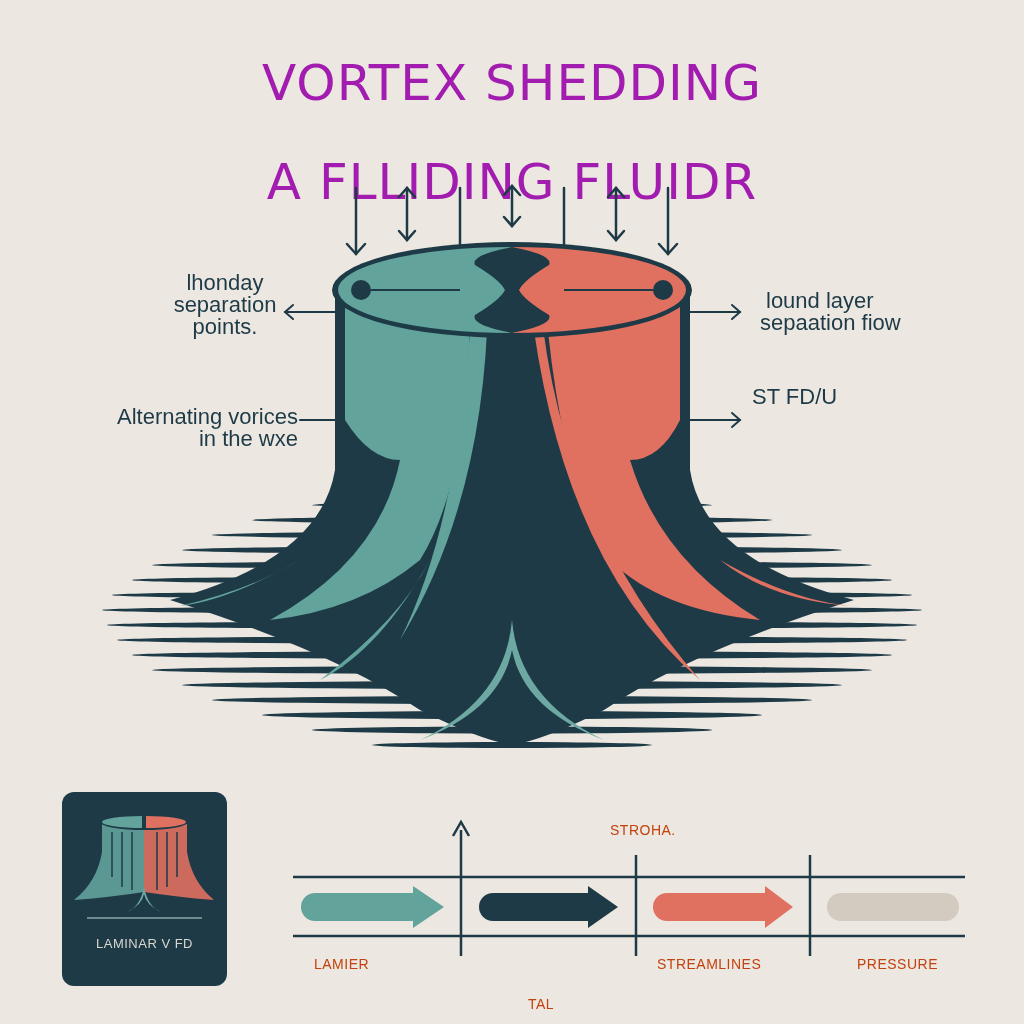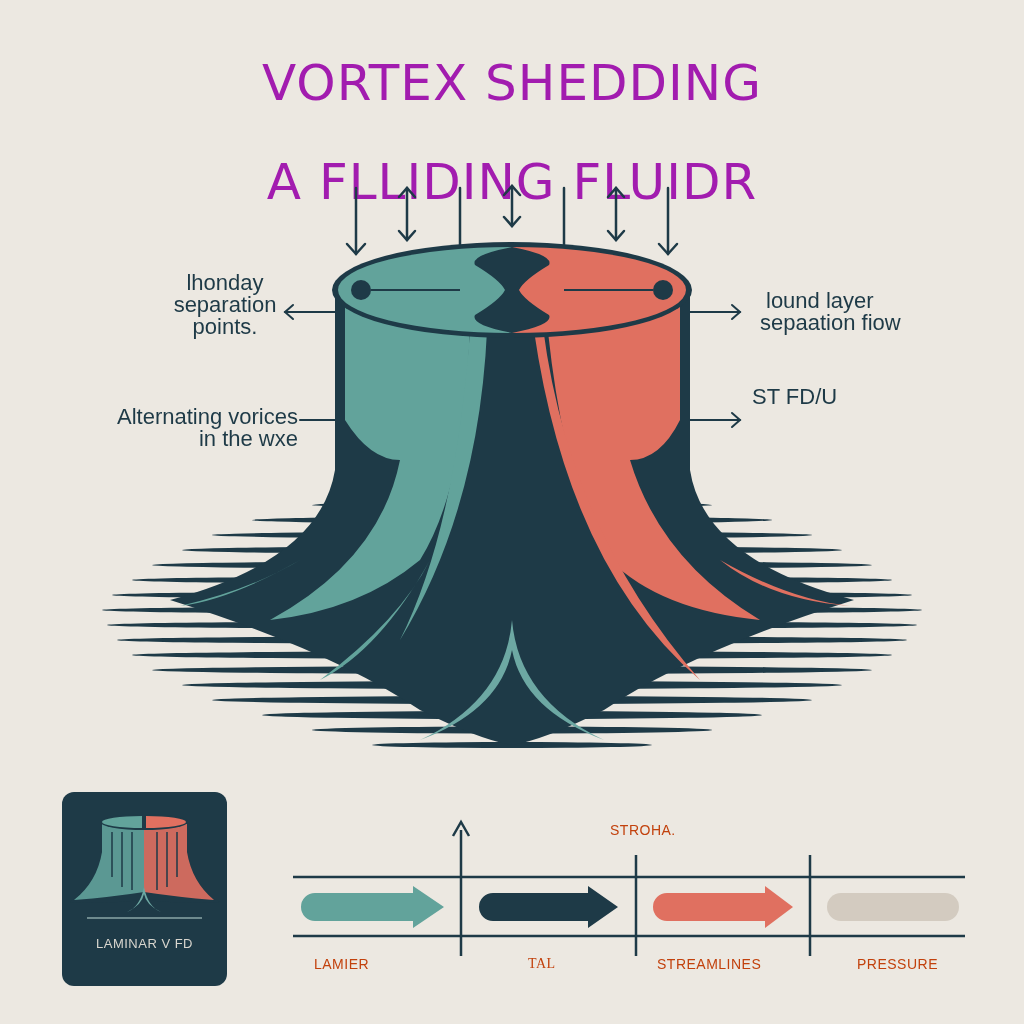--- a/index.html
+++ b/index.html
@@ -164,15 +164,15 @@
     <path d="M40,30 A42,6 0 0 1 80,24 L80,36 A42,6 0 0 1 40,30 Z" fill="#62a39b"></path>
     <path d="M124,30 A42,6 0 0 0 84,24 L84,36 A42,6 0 0 0 124,30 Z" fill="#e07060"></path>
     <path d="M82,95 Q78,115 65,120 Q80,113 82,102 Q84,113 99,120 Q86,115 82,95 Z" fill="#6da8a3"></path>
     <line x1="25" y1="126" x2="140" y2="126" stroke="#8aa6a6" stroke-width="1.5"></line>
   </svg>
   <div class="inset-label">LAMINAR V FD</div>
 </div>
 
 <div class="small" style="left:610px;top:822px;">STROHA.</div>
 <div class="small" style="left:314px;top:956px;">LAMIER</div>
-<div class="small" style="left:528px;top:956px;font-family:Liberation Serif, serif;">TAL</div>
+<div class="small" style="left:528px;top:996px;">TAL</div>
 <div class="small" style="left:657px;top:956px;">STREAMLINES</div>
 <div class="small" style="left:857px;top:956px;">PRESSURE</div>
 
 </body></html>

